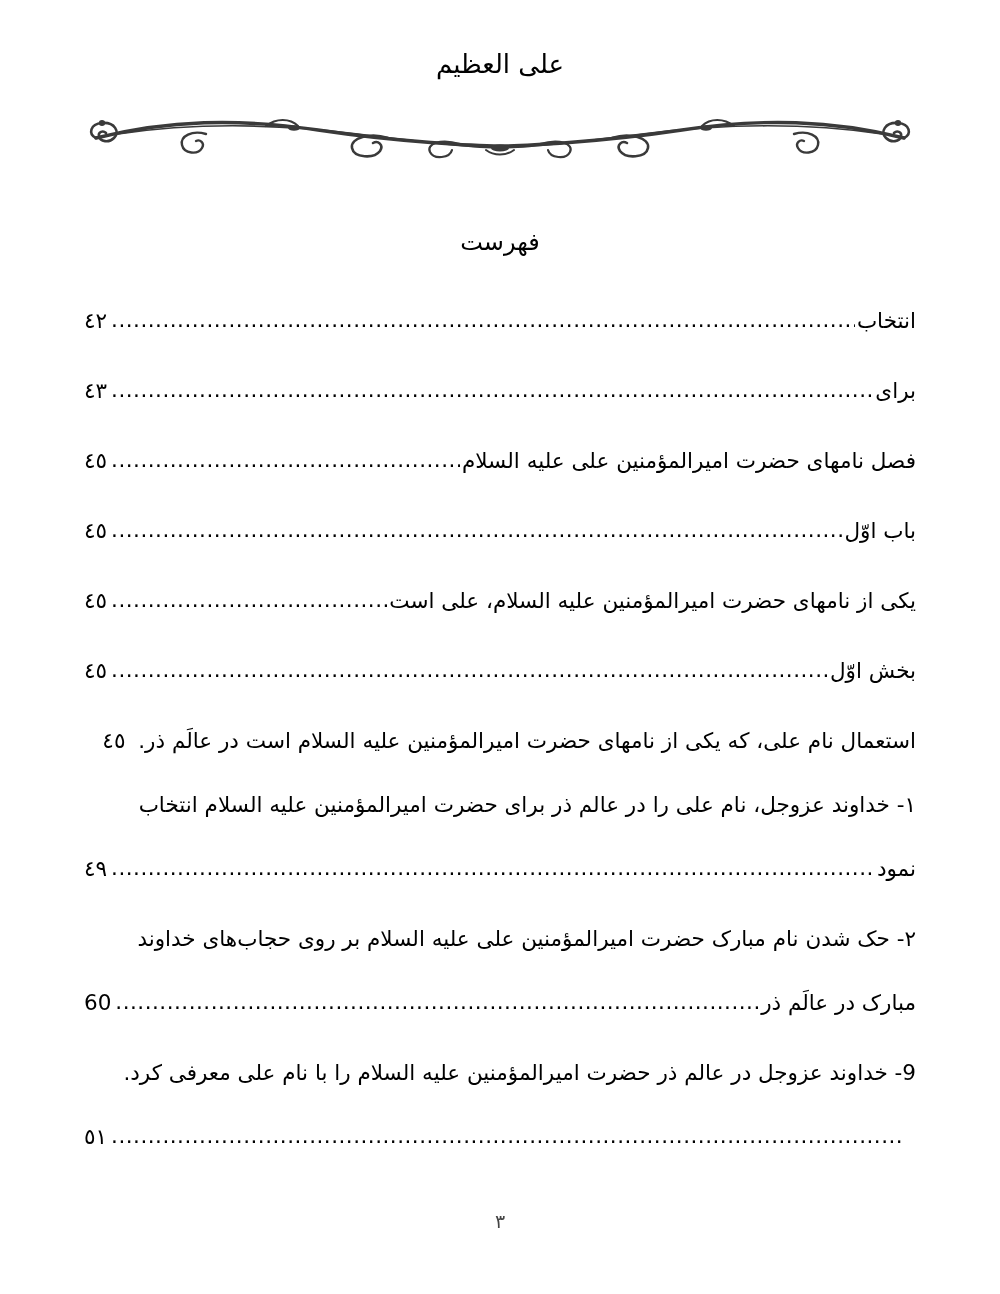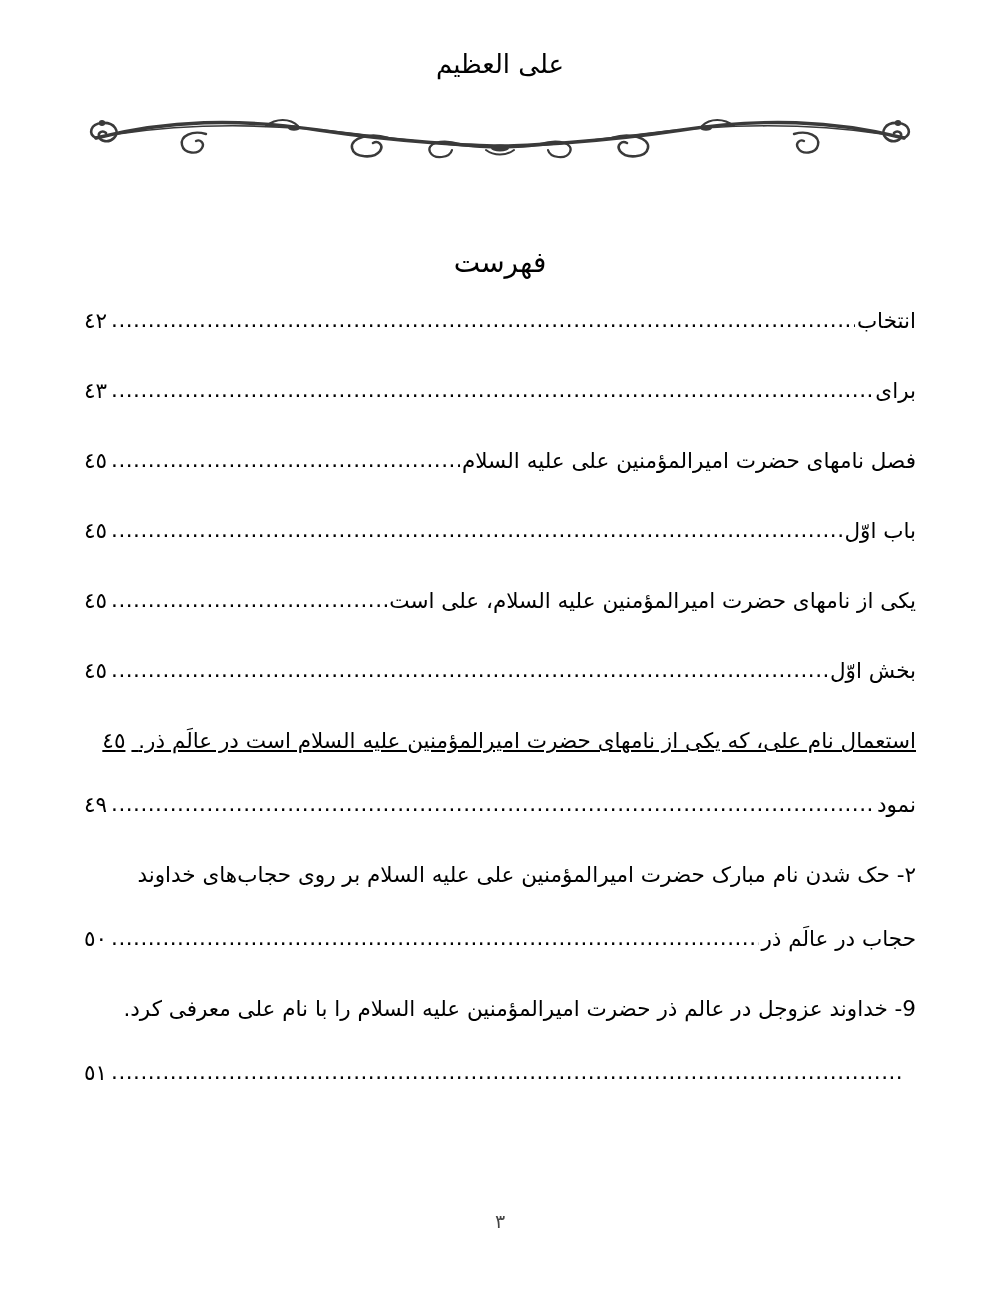--- a/index.html
+++ b/index.html
@@ -46,25 +46,25 @@
   }
   .ornament-wrap svg {
     display: block;
     width: 100%;
     height: 100%;
   }
 
   
   .toc-title {
     position: absolute;
-    top: 246px;
+    top: 228px;
     left: 0;
     right: 0;
     text-align: center;
-    font-size: 28px;
+    font-size: 24px;
     direction: rtl;
   }
 
   
   .toc-list {
     position: absolute;
     top: 306px;
     right: 84px;
     left: 84px;
     direction: rtl;
@@ -112,21 +112,20 @@
   }
   
   .toc-row.cont {
     display: block;
     text-align: right;
     white-space: nowrap;
   }
   .toc-row.plain {
     display: block;
     text-align: right;
-    text-decoration: underline;
   }
   .toc-row.plain .toc-label {
     display: inline;
   }
   .toc-row.plain .toc-page {
     display: inline;
     padding-right: 6px;
   }
   
   .toc-row.leaders-short {
@@ -230,35 +229,38 @@
       <span class="toc-label">بخش اوّل</span>
       <span class="toc-leader"></span>
       <span class="toc-page">٤٥</span>
     </div>
 
     <div class="toc-row plain tall">
       <span class="toc-label">استعمال نام علی، که یکی از نامهای حضرت امیرالمؤمنین علیه السلام است در عالَم ذر.</span>
       <span class="toc-page">٤٥</span>
     </div>
 
+    <div class="toc-row cont tall">
+      <span class="toc-label">١- خداوند عزوجل، نام علی را در عالم ذر برای حضرت امیرالمؤمنین علیه السلام انتخاب</span>
+    </div>
 
     <div class="toc-row">
       <span class="toc-label">نمود</span>
       <span class="toc-leader"></span>
       <span class="toc-page">٤٩</span>
     </div>
 
     <div class="toc-row cont tall">
       <span class="toc-label">٢- حک شدن نام مبارک حضرت امیرالمؤمنین علی علیه السلام بر روی حجاب‌های خداوند</span>
     </div>
 
     <div class="toc-row">
-      <span class="toc-label">حجاب در عالَم ذر</span>
-      <span class="toc-leader"></span>
-      <span class="toc-page">٥٠</span>
+      <span class="toc-label">مبارک در عالَم ذر</span>
+      <span class="toc-leader"></span>
+      <span class="toc-page">60</span>
     </div>
 
     <div class="toc-row cont tall">
       <span class="toc-label">9- خداوند عزوجل در عالم ذر حضرت امیرالمؤمنین علیه السلام را با نام علی معرفی کرد.</span>
     </div>
 
     <div class="toc-row leaders-short">
       <span class="toc-leader short"></span>
       <span class="toc-page">٥١</span>
     </div>

